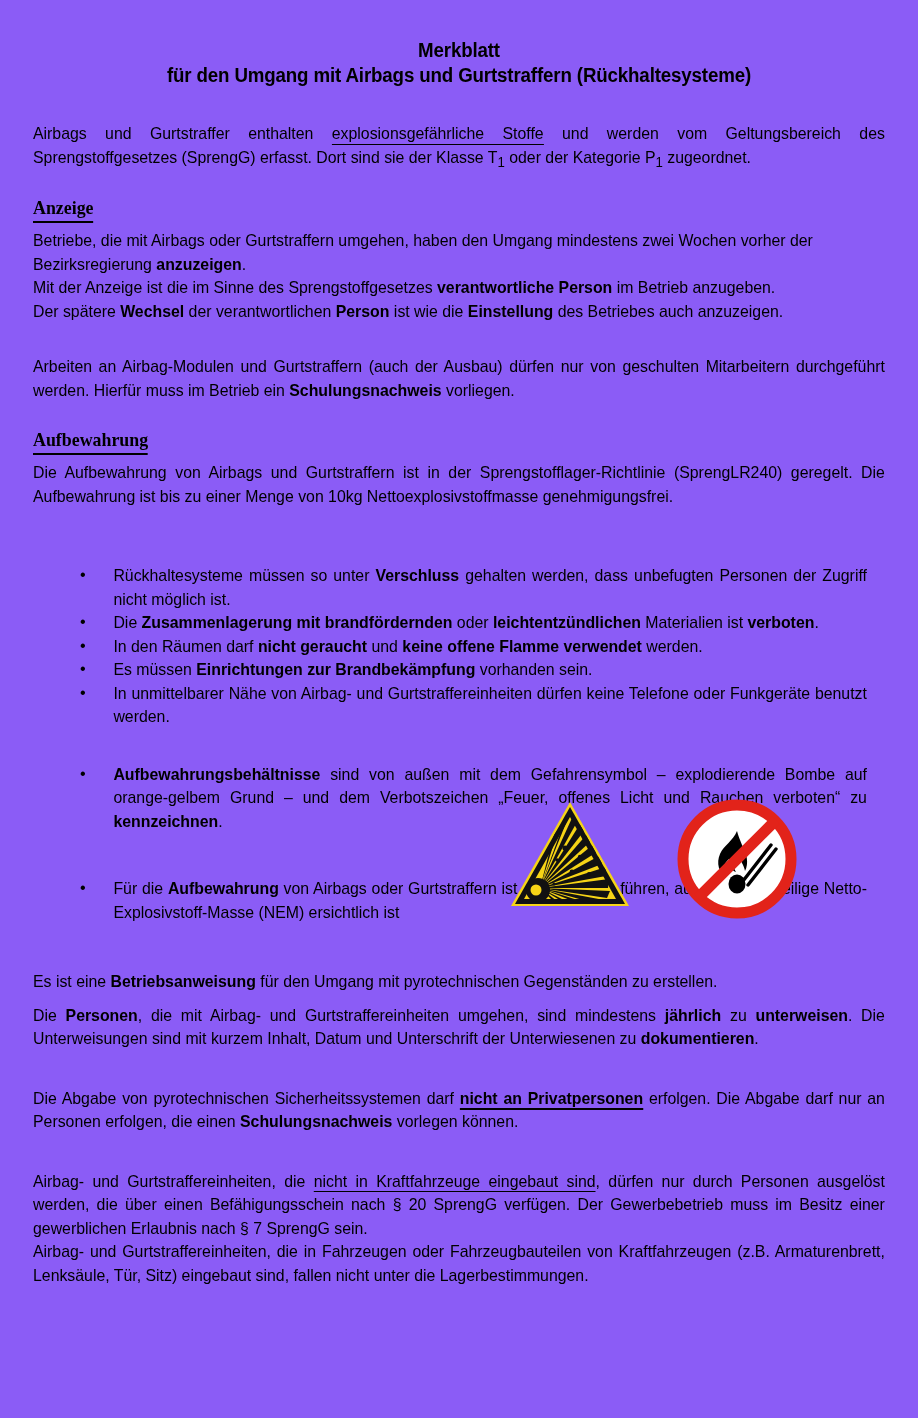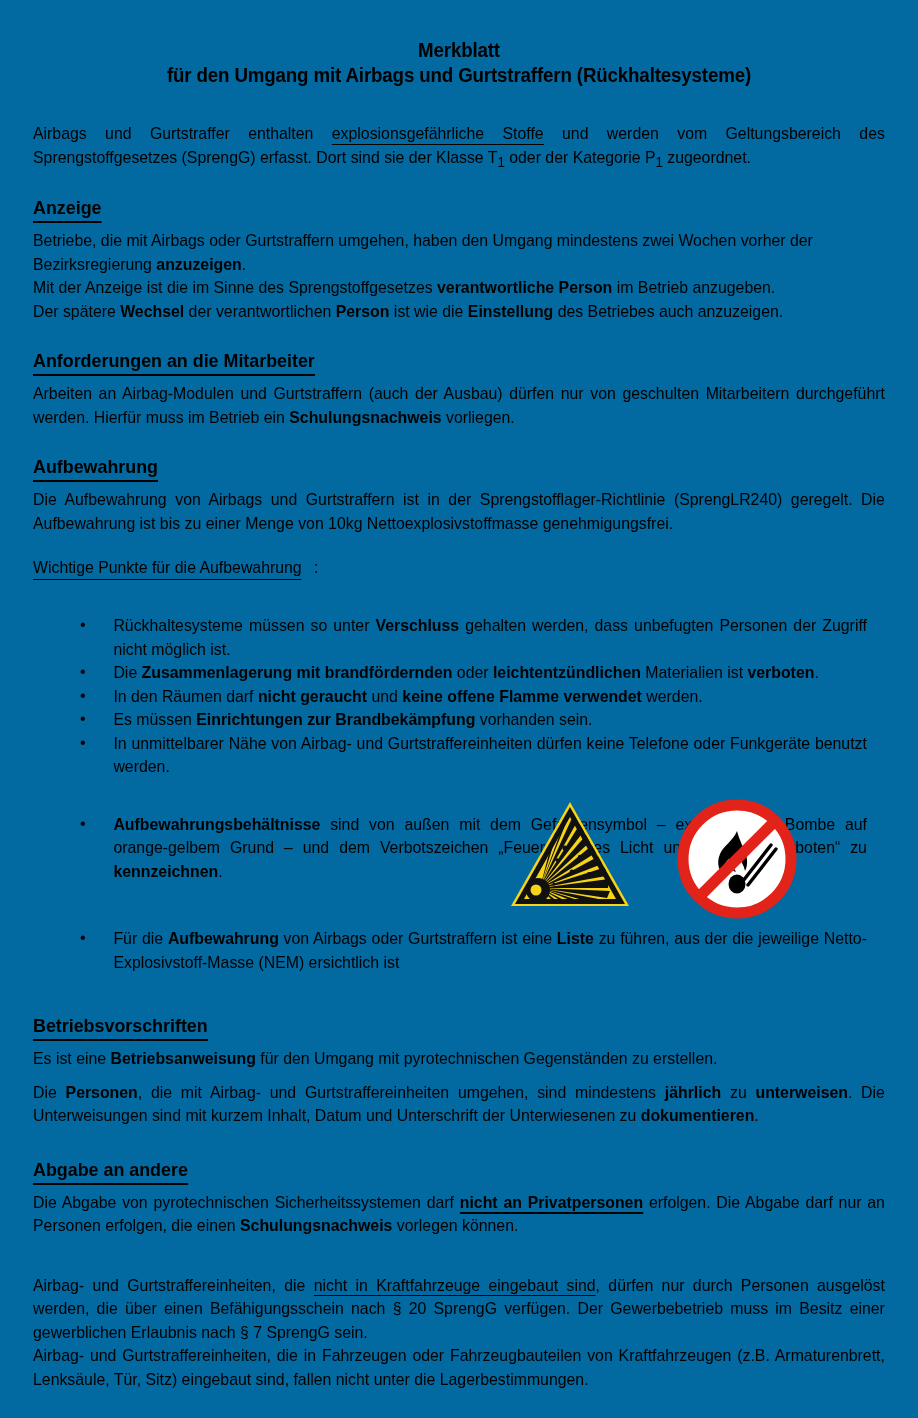--- a/index.html
+++ b/index.html
@@ -11,21 +11,21 @@
   body {
     font-family: "Liberation Sans", sans-serif;
     color: #000000;
     -webkit-font-smoothing: antialiased;
   }
   #page {
     position: relative;
     width: 918px;
     height: 1418px;
     margin: 0 auto;
-    background: #0369a1;
+    background: #8b5cf6;
     overflow: hidden;
     box-sizing: border-box;
   }
   .content {
     position: absolute;
     left: 33px;
     top: 0;
     width: 852px;
   }
 
@@ -60,21 +60,21 @@
     font-weight: bold;
     font-size: 19px;
     line-height: 24px;
     margin: 0;
     display: inline-block;
     border-bottom: 2.2px solid #000;
     padding-bottom: 1px;
     transform: scaleX(0.94);
     transform-origin: left top;
   }
-  .heading-wrap { margin: 0; }
+  .heading-wrap { margin: 0; font-family: Liberation Serif, serif; }
 
   .subheading {
     font-size: 16.6px;
     line-height: 22px;
     display: inline-block;
     border-bottom: 1.4px solid #000;
     padding-bottom: 0px;
     transform: scaleX(0.955);
     transform-origin: left top;
   }
@@ -174,39 +174,33 @@
     <div class="heading-wrap">
       <span class="heading">Anzeige</span>
     </div>
     <div class="sp-6"></div>
     <p class="para nojust"><span>Betriebe, die mit Airbags oder Gurtstraffern umgehen, haben den Umgang mindestens zwei Wochen vorher der Bezirksregierung </span><b>anzuzeigen</b><span>.</span></p>
     <p class="para"><span>Mit der Anzeige ist die im Sinne des Sprengstoffgesetzes </span><b>verantwortliche Person</b><span> im Betrieb anzugeben.</span></p>
     <p class="para"><span>Der spätere </span><b>Wechsel</b><span> der verantwortlichen </span><b>Person</b><span> ist wie die </span><b>Einstellung</b><span> des Betriebes auch anzuzeigen.</span></p>
 
     <div class="sp-26"></div>
 
-    <div class="heading-wrap">
-      <span class="heading">Anforderungen an die Mitarbeiter</span>
-    </div>
     <div class="sp-6"></div>
     <p class="para"><span>Arbeiten an Airbag-Modulen und Gurtstraffern (auch der Ausbau) dürfen nur von geschulten Mitarbeitern durchgeführt werden. Hierfür muss im Betrieb ein </span><b>Schulungsnachweis</b><span> vorliegen.</span></p>
 
     <div class="sp-26"></div>
 
     <div class="heading-wrap">
       <span class="heading">Aufbewahrung</span>
     </div>
     <div class="sp-6"></div>
     <p class="para">Die Aufbewahrung von Airbags und Gurtstraffern ist in der Sprengstofflager-Richtlinie (SprengLR240) geregelt. Die Aufbewahrung ist bis zu einer Menge von 10kg Nettoexplosivstoffmasse genehmigungsfrei.</p>
 
     <div class="sp-22"></div>
 
-    <div class="subheading-wrap">
-      <span class="subheading">Wichtige Punkte für die Aufbewahrung</span><span style="display:inline-block;transform:scaleX(0.955);transform-origin:left top;font-size:16.6px;">:</span>
-    </div>
 
     <div class="sp-20"></div>
 
     <ul class="bullets" id="bullet-list">
         <li><span>Rückhaltesysteme müssen so unter </span><b>Verschluss</b><span> gehalten werden, dass unbefugten Personen der Zugriff nicht möglich ist.</span></li>
         <li><span>Die </span><b>Zusammenlagerung mit brandfördernden</b><span> oder </span><b>leichtentzündlichen</b><span> Materialien ist </span><b>verboten</b><span>.</span></li>
         <li><span>In den Räumen darf </span><b>nicht geraucht</b><span> und </span><b>keine offene Flamme verwendet</b><span> werden.</span></li>
         <li><span>Es müssen </span><b>Einrichtungen zur Brandbekämpfung</b><span> vorhanden sein.</span></li>
         <li><span>In unmittelbarer Nähe von Airbag- und Gurtstraffereinheiten dürfen keine Telefone oder Funkgeräte benutzt werden.</span></li>
       </ul>
@@ -218,33 +212,27 @@
     </ul>
 
     <div class="sp-16"></div>
 
     <ul class="bullets">
       <li id="bullet-last"><span>Für die </span><b>Aufbewahrung</b><span> von Airbags oder Gurtstraffern ist eine </span><b>Liste</b><span> zu führen, aus der die jeweilige Netto-Explosivstoff-Masse (NEM) ersichtlich ist</span></li>
     </ul>
 
     <div class="sp-26"></div>
 
-    <div class="heading-wrap">
-      <span class="heading">Betriebsvorschriften</span>
-    </div>
     <div class="sp-6"></div>
     <p class="para nojust"><span>Es ist eine </span><b>Betriebsanweisung</b><span> für den Umgang mit pyrotechnischen Gegenständen zu erstellen.</span></p>
     <div class="sp-10"></div>
     <p class="para"><span>Die </span><b>Personen</b><span>, die mit Airbag- und Gurtstraffereinheiten umgehen, sind mindestens </span><b>jährlich</b><span> zu </span><b>unterweisen</b><span>. Die Unterweisungen sind mit kurzem Inhalt, Datum und Unterschrift der Unterwiesenen zu </span><b>dokumentieren</b><span>.</span></p>
 
     <div class="sp-30"></div>
 
-    <div class="heading-wrap">
-      <span class="heading">Abgabe an andere</span>
-    </div>
     <div class="sp-6"></div>
     <p class="para"><span>Die Abgabe von pyrotechnischen Sicherheitssystemen darf </span><span class="u-thick">nicht an Privatpersonen</span><span> erfolgen. Die Abgabe darf nur an Personen erfolgen, die einen </span><b>Schulungsnachweis</b><span> vorlegen können.</span></p>
 
     <div class="sp-30"></div>
 
     <div class="sp-6"></div>
     <p class="para"><span>Airbag- und Gurtstraffereinheiten, die </span><span class="u-thin">nicht in Kraftfahrzeuge eingebaut sind</span><span>, dürfen nur durch Personen ausgelöst werden, die über einen Befähigungsschein nach § 20 SprengG verfügen. Der Gewerbebetrieb muss im Besitz einer gewerblichen Erlaubnis nach § 7 SprengG sein.</span></p>
     <p class="para">Airbag- und Gurtstraffereinheiten, die in Fahrzeugen oder Fahrzeugbauteilen von Kraftfahrzeugen (z.B. Armaturenbrett, Lenksäule, Tür, Sitz) eingebaut sind, fallen nicht unter die Lagerbestimmungen.</p>
 
   </div>

